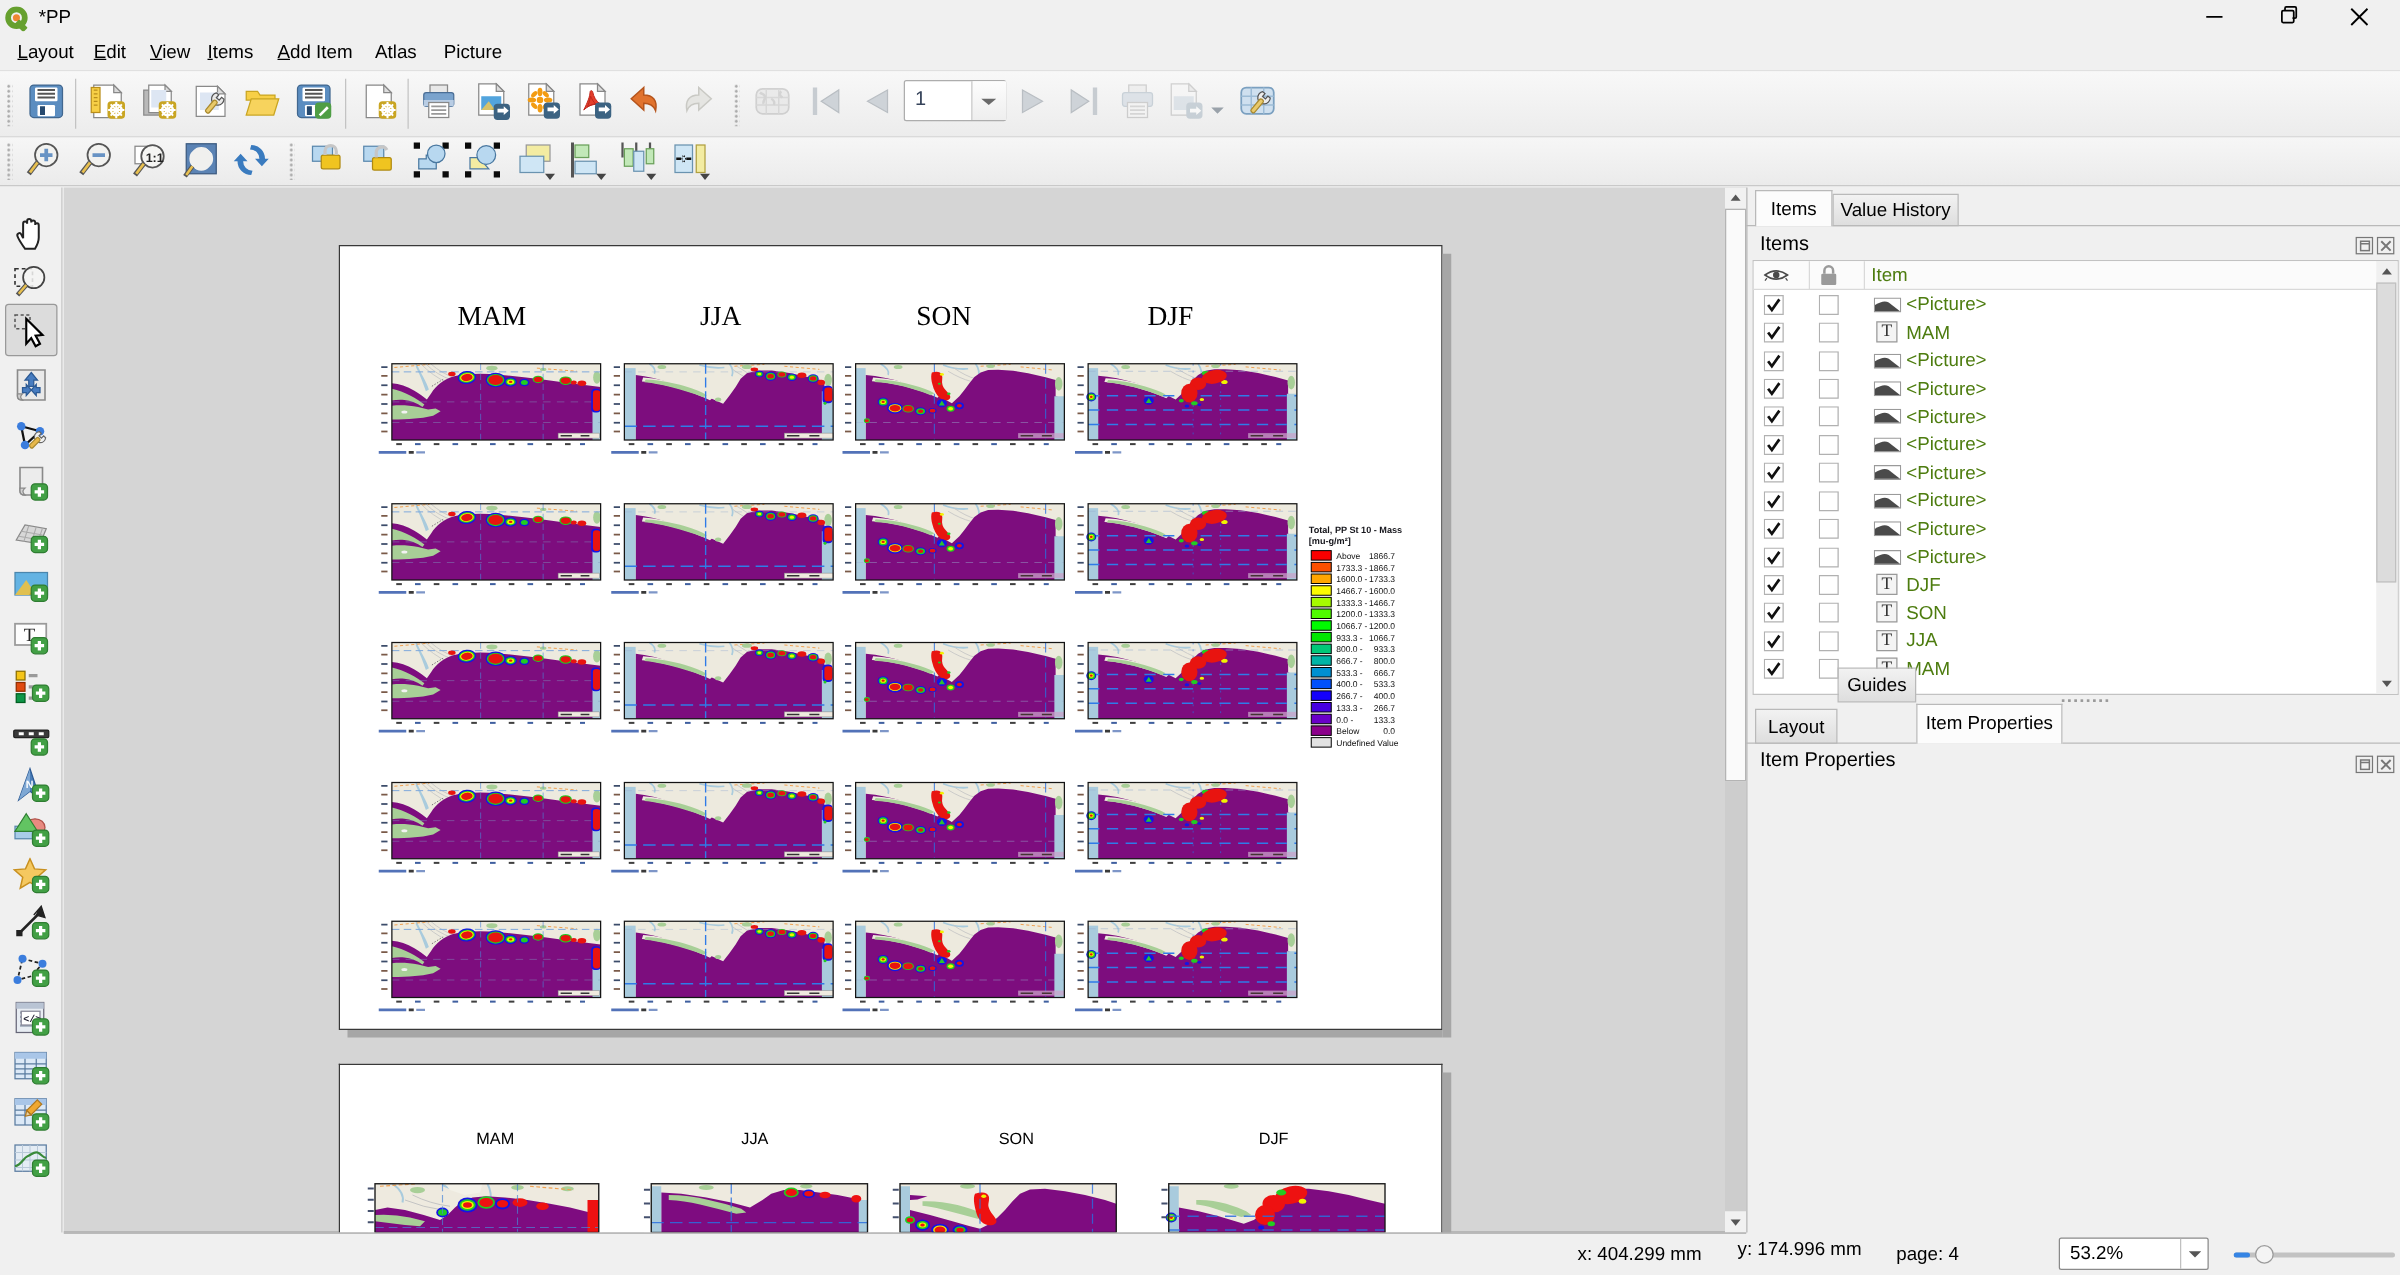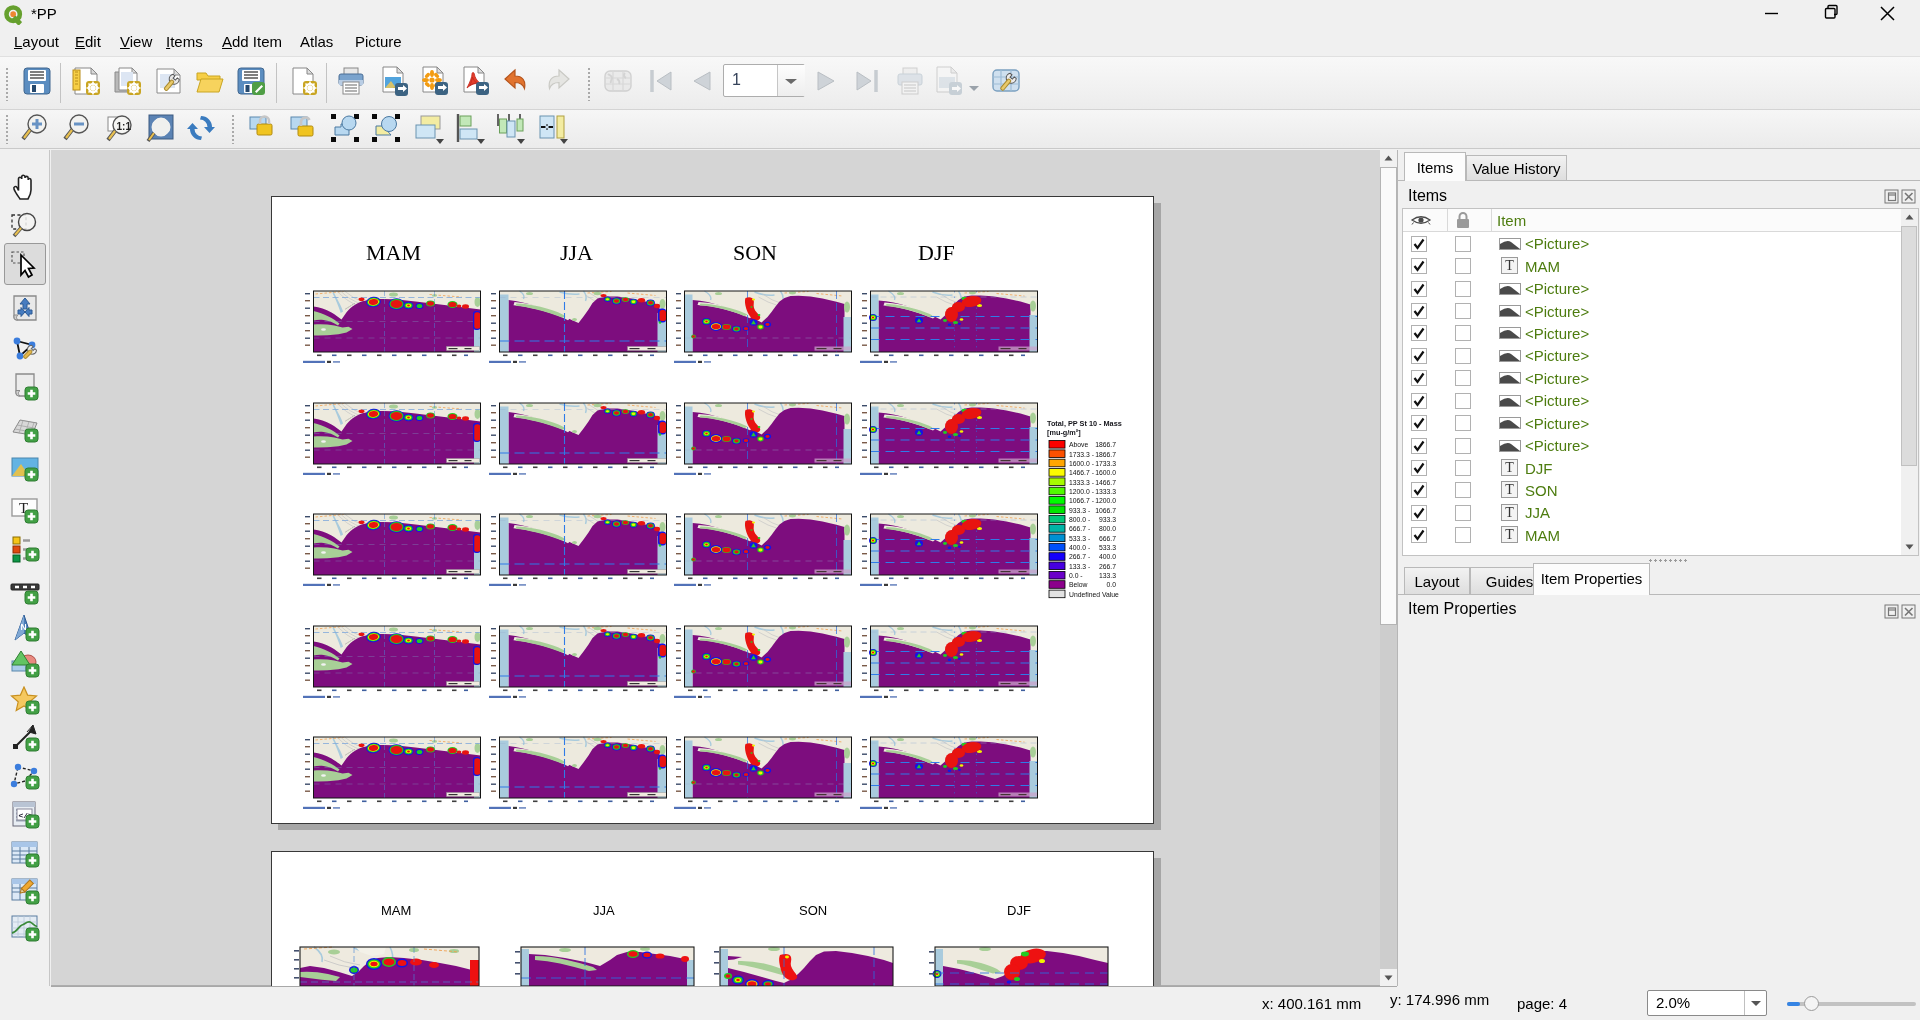--- a/index.html
+++ b/index.html
@@ -1273,40 +1273,40 @@
   </svg>
 <svg class="abs" style="left:1455px;top:527px" width="17" height="17">
     <rect x="0.5" y="0.5" width="15" height="15" fill="#fff" stroke="#b1b1b1"></rect>
   </svg>
 <div class="abs" style="left:1501px;top:526px;width:17px;height:17px;background:#f4f4f4;border:1px solid #9a9a9a;font-family:'Liberation Serif',serif;font-size:14px;text-align:center;line-height:16px;color:#333">T</div>
 <div class="rowtext" style="left:1525px;top:527px">MAM</div>
 
 <div class="grip" style="left:1648px;top:558px;width:40px;height:5px;background-image:radial-gradient(circle,#9a9a9a 1px,transparent 1.2px);background-size:5px 5px"></div>
 <div class="abs" style="left:1397px;top:594px;width:523px;height:1px;background:#b9b9b9"></div>
 <div class="tab tabinactive" style="left:1404px;top:567px;width:66px;height:28px;line-height:27px">Layout</div>
-<div class="tab tabinactive" style="left:1470px;top:567px;width:79px;height:28px;line-height:27px">Guides</div>
+<div class="tab tabinactive" style="left:1470px;top:534px;width:63px;height:28px;line-height:27px">Guides</div>
 <div class="tab tabactive" style="left:1533px;top:563px;width:117px;height:32px;line-height:30px">Item Properties</div>
 <div class="abs" style="left:1408px;top:600px;font-size:16px">Item Properties</div>
 <svg class="abs" style="left:1884px;top:604px" width="15" height="15">
     <rect x="1" y="1" width="13" height="13" fill="none" stroke="#777"></rect>
     <rect x="4.5" y="4" width="7" height="7.5" fill="none" stroke="#777" stroke-width="1.2"></rect>
     <path d="M4.5 6h7" stroke="#777" stroke-width="1.2"></path>
   </svg>
 <svg class="abs" style="left:1901px;top:604px" width="15" height="15">
     <rect x="1" y="1" width="13" height="13" fill="none" stroke="#777"></rect>
     <path d="M4 4 l7.5 7.5 M11.5 4 L4 11.5" stroke="#777" stroke-width="1.6"></path>
   </svg>
 
 <div id="statusbar">
  <div class="abs" style="left:51px;top:-1px;width:1346px;height:1px;background:#a8a8a8"></div>
- <div class="abs" style="left:1262px;top:8px">x: 400.161 mm</div>
+ <div class="abs" style="left:1262px;top:8px">x: 404.299 mm</div>
  <div class="abs" style="left:1390px;top:4px">y: 174.996 mm</div>
  <div class="abs" style="left:1517px;top:8px">page: 4</div>
  <div class="abs" style="left:1647px;top:3px;width:120px;height:26px;background:#fff;border:1px solid #8a8a8a;border-radius:2px">
-   <div class="abs" style="left:8px;top:3px;font-size:15px">2.0%</div>
+   <div class="abs" style="left:8px;top:3px;font-size:15px">53.2%</div>
    <div class="abs" style="left:96px;top:0px;width:23px;height:24px;border-left:1px solid #c0c0c0"></div>
    <svg class="abs" style="left:100px;top:8px" width="16" height="10">
         <path d="M3 2 l5 5 5-5z" fill="#555"></path>
       </svg>
  </div>
  <div class="abs" style="left:1787px;top:15px;width:129px;height:4px;background:#c2c2c2;border-radius:2px"></div>
  <div class="abs" style="left:1787px;top:15px;width:13px;height:4px;background:#3584e4;border-radius:2px"></div>
  <div class="abs" style="left:1804px;top:9px;width:15px;height:15px;background:#f4f4f4;border:1px solid #9a9a9a;border-radius:50%"></div>
 </div>
 

